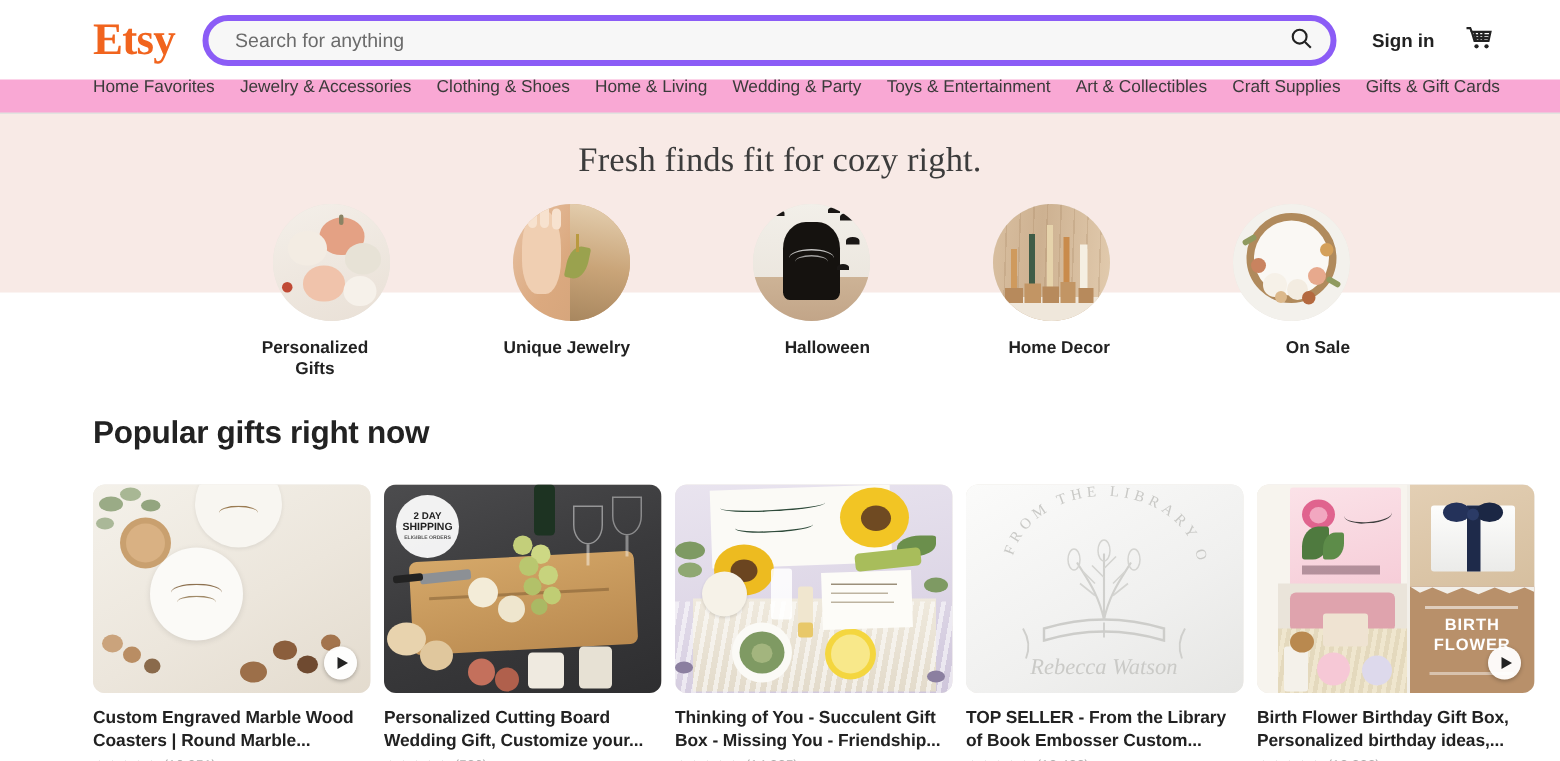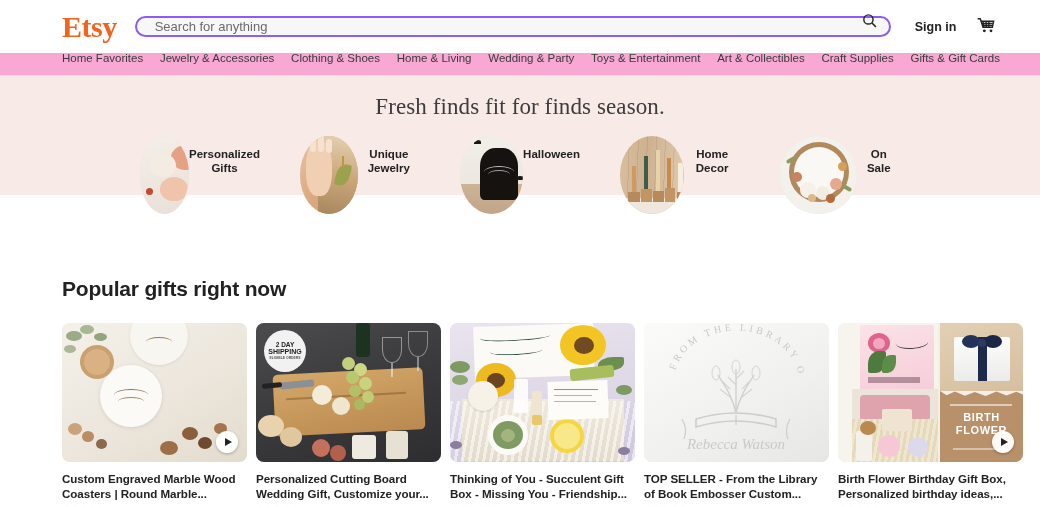--- a/index.html
+++ b/index.html
@@ -30,26 +30,26 @@
     color: #f1641e;
     letter-spacing: -0.5px;
     line-height: 1;
     flex: 0 0 auto;
     margin-right: 18px;
     cursor: pointer;
   }
   .search-wrap {
     flex: 1 1 auto;
     max-width: 756px;
-    height: 21px;
-    border: 2px solid #8b5cf6;
+    height: 34px;
+    border: 4px solid #8b5cf6;
     border-radius: 94px;
     background: #f7f7f7;
     display: flex;
-    align-items: flex-end;
+    align-items: center;
     padding: 0 6px 0 18px;
     position: relative;
   }
   .search-input {
     flex: 1 1 auto;
     border: none;
     outline: none;
     background: transparent;
     font-family: "Liberation Sans", sans-serif;
     font-size: 13px;
@@ -124,22 +124,22 @@
     left: 0;
     width: 1040px;
     display: flex;
     justify-content: center;
     gap: 40px;
     z-index: 5;
   }
   .cat {
     width: 120px;
     display: flex;
-    flex-direction: row;
-    align-items: flex-start;
+    flex-direction: column;
+    align-items: flex-end;
     cursor: pointer;
   }
   .cat-circle {
     width: 78px; height: 78px;
     border-radius: 50%;
     overflow: hidden;
     position: relative;
     background: #e8e3dc;
   }
   .cat-label {
@@ -292,21 +292,21 @@
   <div class="nav-item">Clothing &amp; Shoes</div>
   <div class="nav-item">Home &amp; Living</div>
   <div class="nav-item">Wedding &amp; Party</div>
   <div class="nav-item">Toys &amp; Entertainment</div>
   <div class="nav-item">Art &amp; Collectibles</div>
   <div class="nav-item">Craft Supplies</div>
   <div class="nav-item">Gifts &amp; Gift Cards</div>
 </div>
 
 <div class="banner">
-  <div class="banner-title">Fresh finds fit for finds season.</div>
+  <div class="banner-title">Fresh finds fit for cozy right.</div>
 </div>
 
 <div class="cats">
 
   <div class="cat">
     <div class="cat-circle">
       <div class="fill" style="background:linear-gradient(160deg,#f4efe9,#e9e0d6);"></div>
       <div class="blob" style="width:30px;height:26px;left:30px;top:8px;background:#e9a徐;"></div>
       <div class="blob" style="width:30px;height:25px;left:31px;top:9px;background:#e4a184;border-radius:50% 50% 48% 48%;"></div>
       <div class="blob" style="width:26px;height:23px;left:10px;top:18px;background:#f3ece3;border-radius:50% 50% 48% 48%;"></div>

